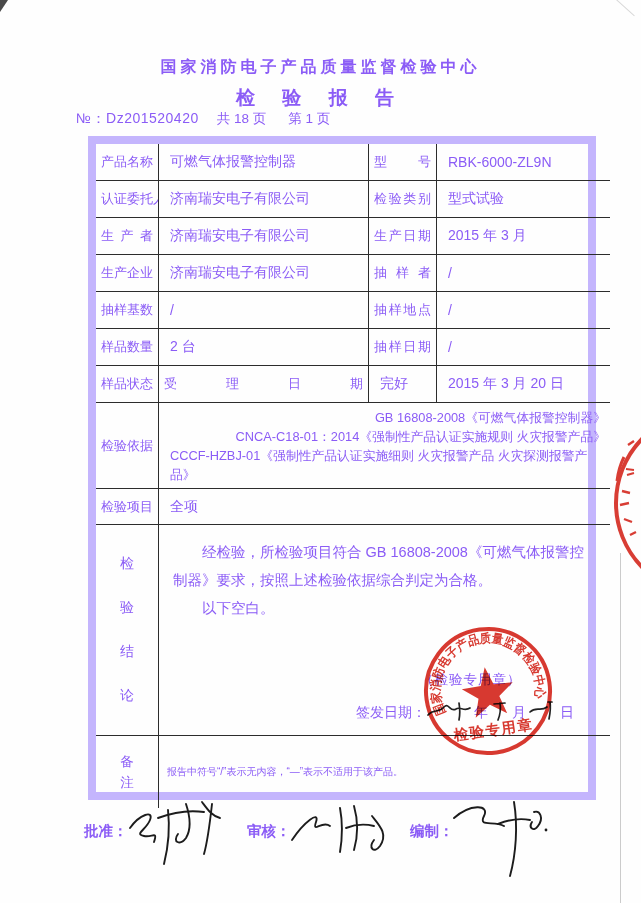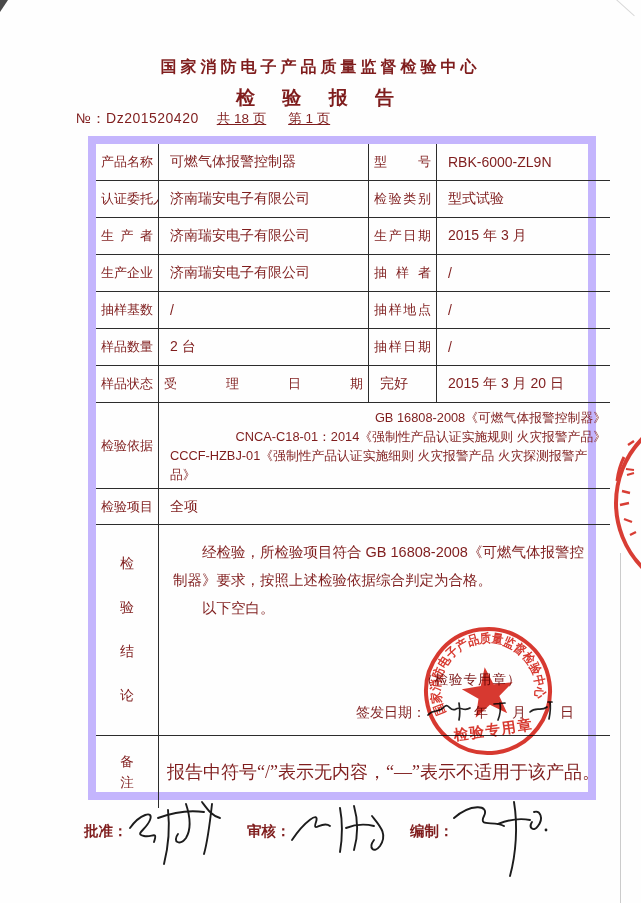--- a/index.html
+++ b/index.html
@@ -1,46 +1,46 @@
 <!DOCTYPE html>
 <html><head>
 <meta charset="utf-8">
 <style>
   html,body{margin:0;padding:0;background:#ffffff;}
   .page{position:relative;width:641px;height:903px;background:#fefefe;overflow:hidden;
-        font-family:"Liberation Sans","DejaVu Sans",sans-serif;color:#7f1d1d;}
+        font-family:"Liberation Sans","DejaVu Sans",sans-serif;color:#8b5cf6;}
   .org-title{position:absolute;top:57px;left:0;width:100%;text-align:center;
              font-size:16px;font-weight:bold;letter-spacing:4px;}
   .doc-title{position:absolute;top:85px;left:0;width:100%;text-align:center;
              font-size:19px;font-weight:bold;letter-spacing:11px;}
   .meta{position:absolute;top:110px;left:76px;width:522px;display:flex;
         justify-content:flex-start;align-items:flex-end;font-size:14px;}
   .meta .no{letter-spacing:.5px;}
-  .meta .pages span{margin-left:18px;font-size:13.5px;text-decoration:underline;}
+  .meta .pages span{margin-left:18px;font-size:13.5px;}
   
   .tbl{position:absolute;top:136px;left:88px;width:508px;height:664px;
        border:8px solid #c4b5fd;box-sizing:border-box;display:grid;
        grid-template-columns:63px 210px 68px 173px;
        grid-template-rows:37px 37px 37px 37px 37px 37px 37px 86px 36px 211px 72px;}
   .cell{border-right:1.5px solid #2c2c2c;border-bottom:1.5px solid #2c2c2c;
         box-sizing:border-box;display:flex;align-items:center;overflow:hidden;}
   .cell.last-col{border-right:none;}
   .cell.last-row{border-bottom:none;}
   .lbl-inner{width:100%;text-align:justify;text-align-last:justify;
              padding:0 5px;font-size:13px;white-space:nowrap;}
   .val-inner{padding:0 11px;font-size:14px;white-space:nowrap;}
   .span3{grid-column:2 / 5;}
   .basis-cell{flex-direction:column;align-items:flex-end;justify-content:center;}
   .basis-line{padding:0 4px 0 11px;font-size:12.8px;line-height:19px;}
   .vlabel{flex-direction:column;justify-content:center;gap:26px;font-size:14px;}
   .vlabel-sm{flex-direction:column;justify-content:center;gap:3px;font-size:13.5px;}
   .concl-cell{align-items:flex-start;position:relative;}
   .concl-text{padding:13px 14px 0 14px;font-size:14.5px;line-height:28px;}
   .concl-text p{margin:0;text-indent:2em;}
-  .remark-text{padding:0 8px;font-size:18px;font-family:Liberation Serif, serif;}
+  .remark-text{padding:0 8px;font-size:10px;}
   
   .seal-note{position:absolute;left:420px;top:671px;font-size:13.5px;letter-spacing:1px;z-index:1;}
   .sign-date{position:absolute;left:356px;top:700px;display:flex;align-items:flex-end;
              font-size:14px;z-index:1;}
   .sign-date .unit{margin:0 2px;}
   .scrawl{display:inline-block;}
   .seal{position:absolute;left:415px;top:618px;width:146px;height:146px;
         mix-blend-mode:multiply;opacity:.92;z-index:3;}
   .edge-stamp{position:absolute;left:600px;top:415px;width:41px;height:170px;
               mix-blend-mode:multiply;opacity:.9;z-index:3;}

